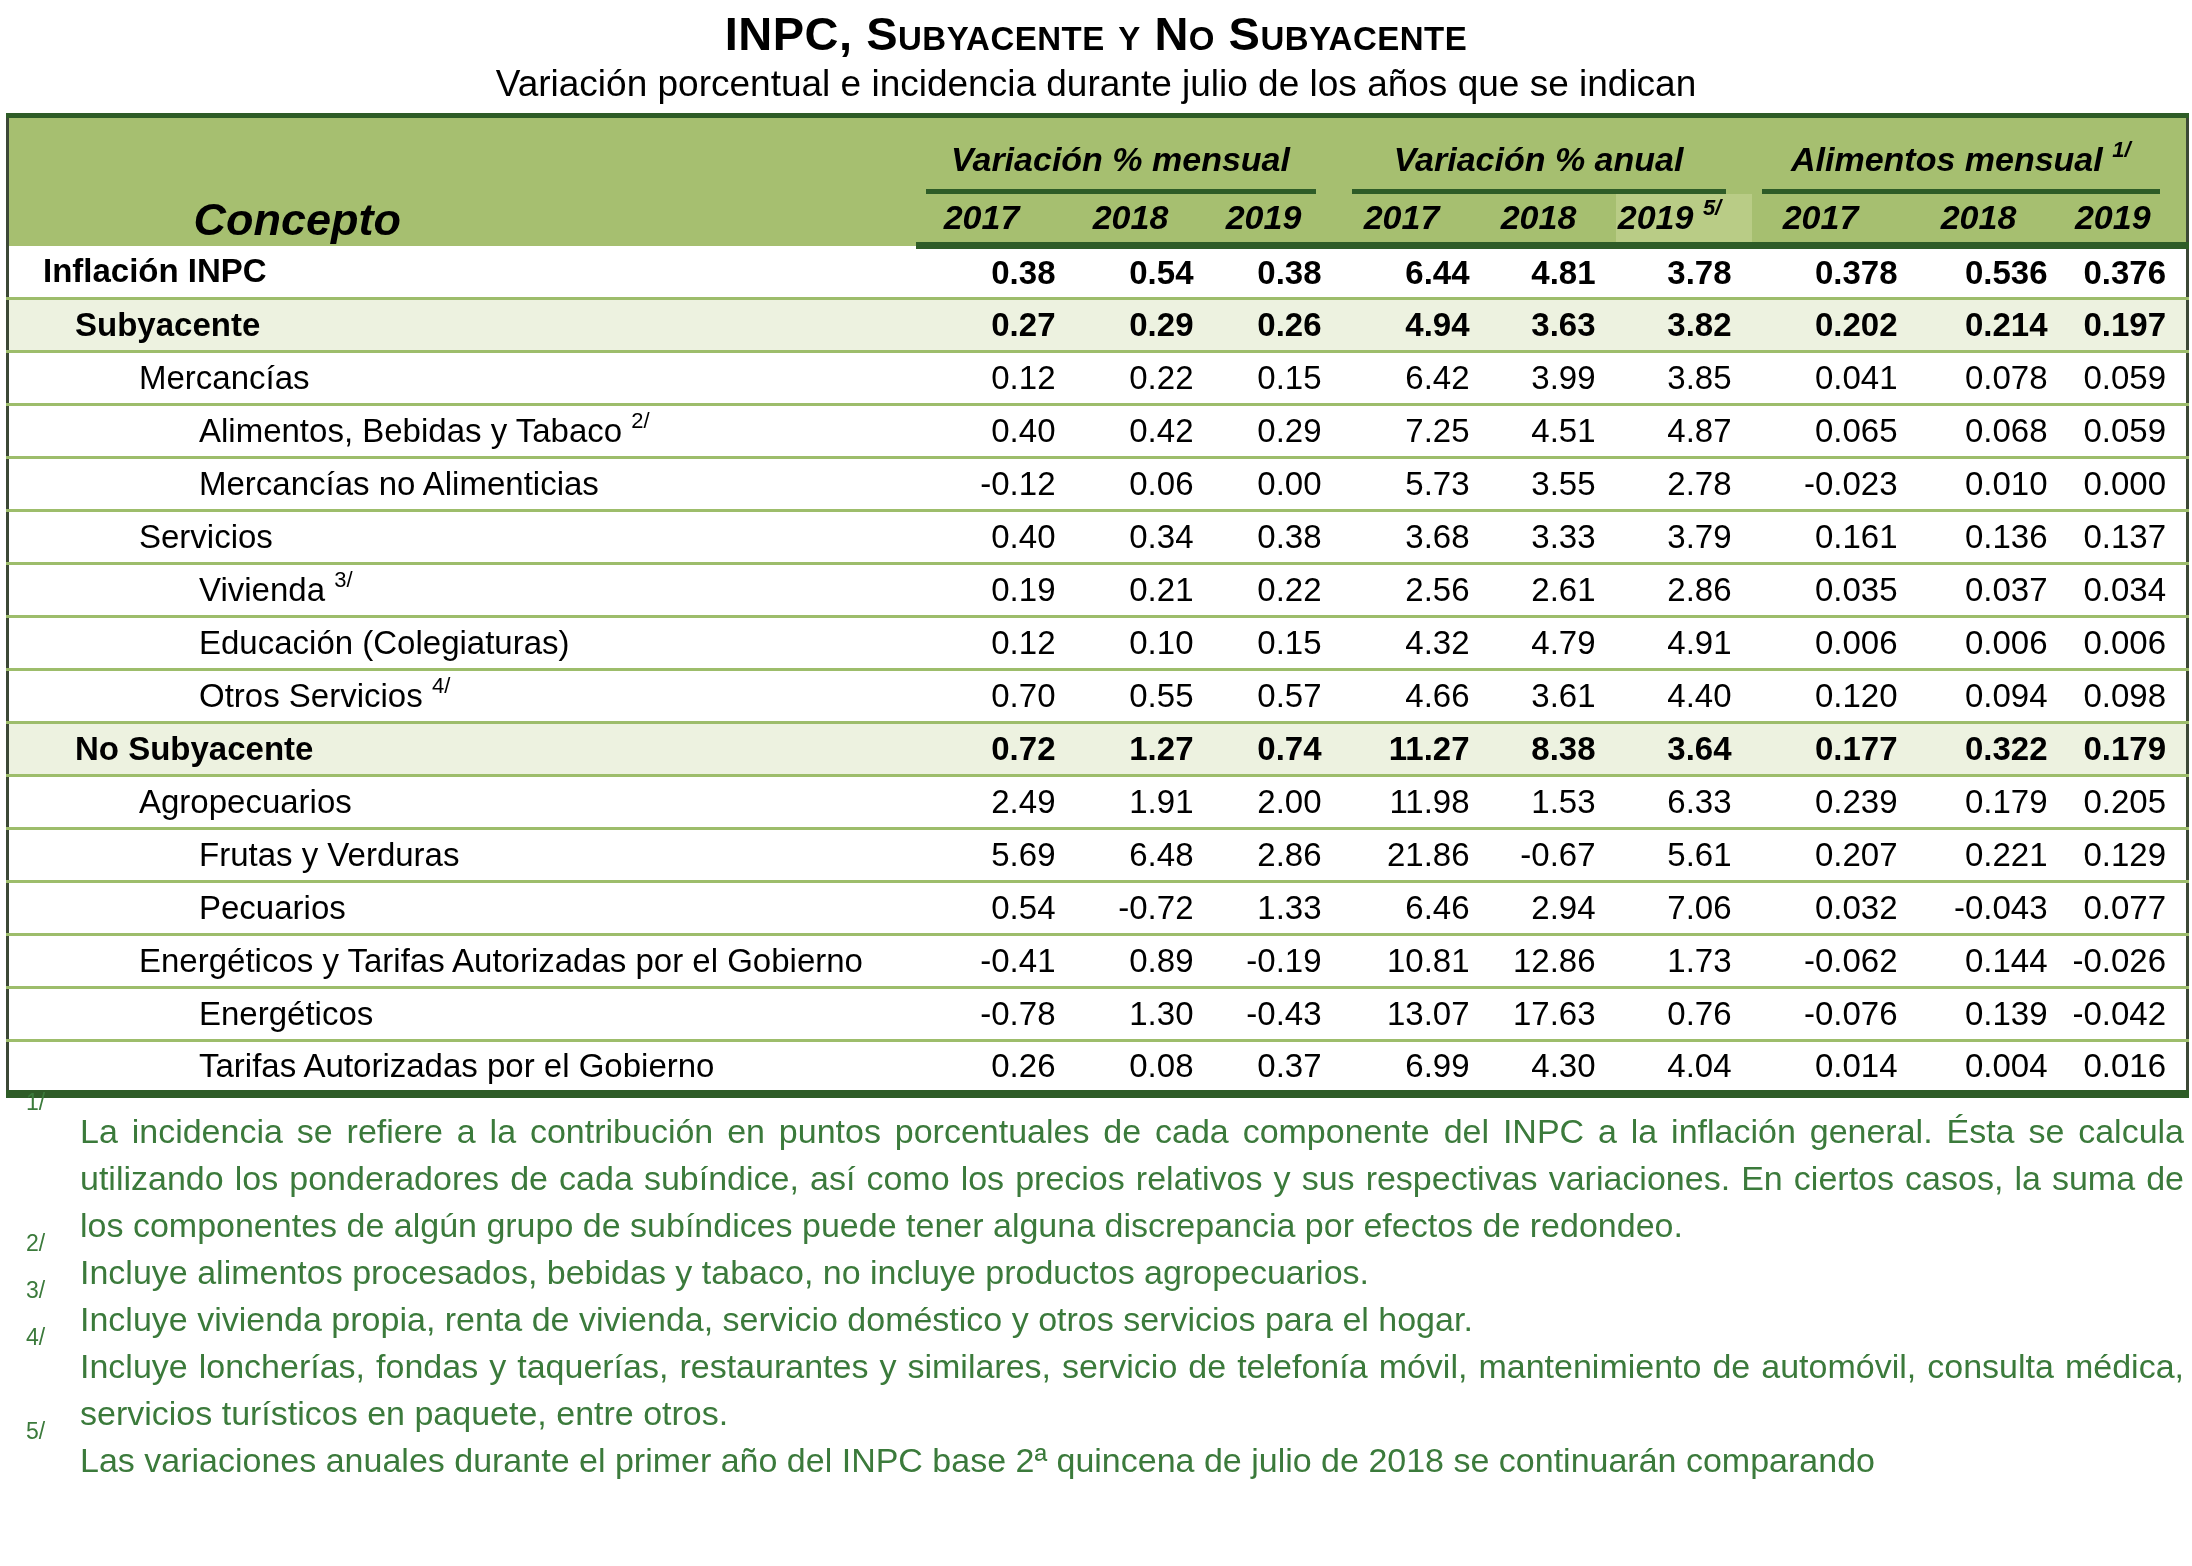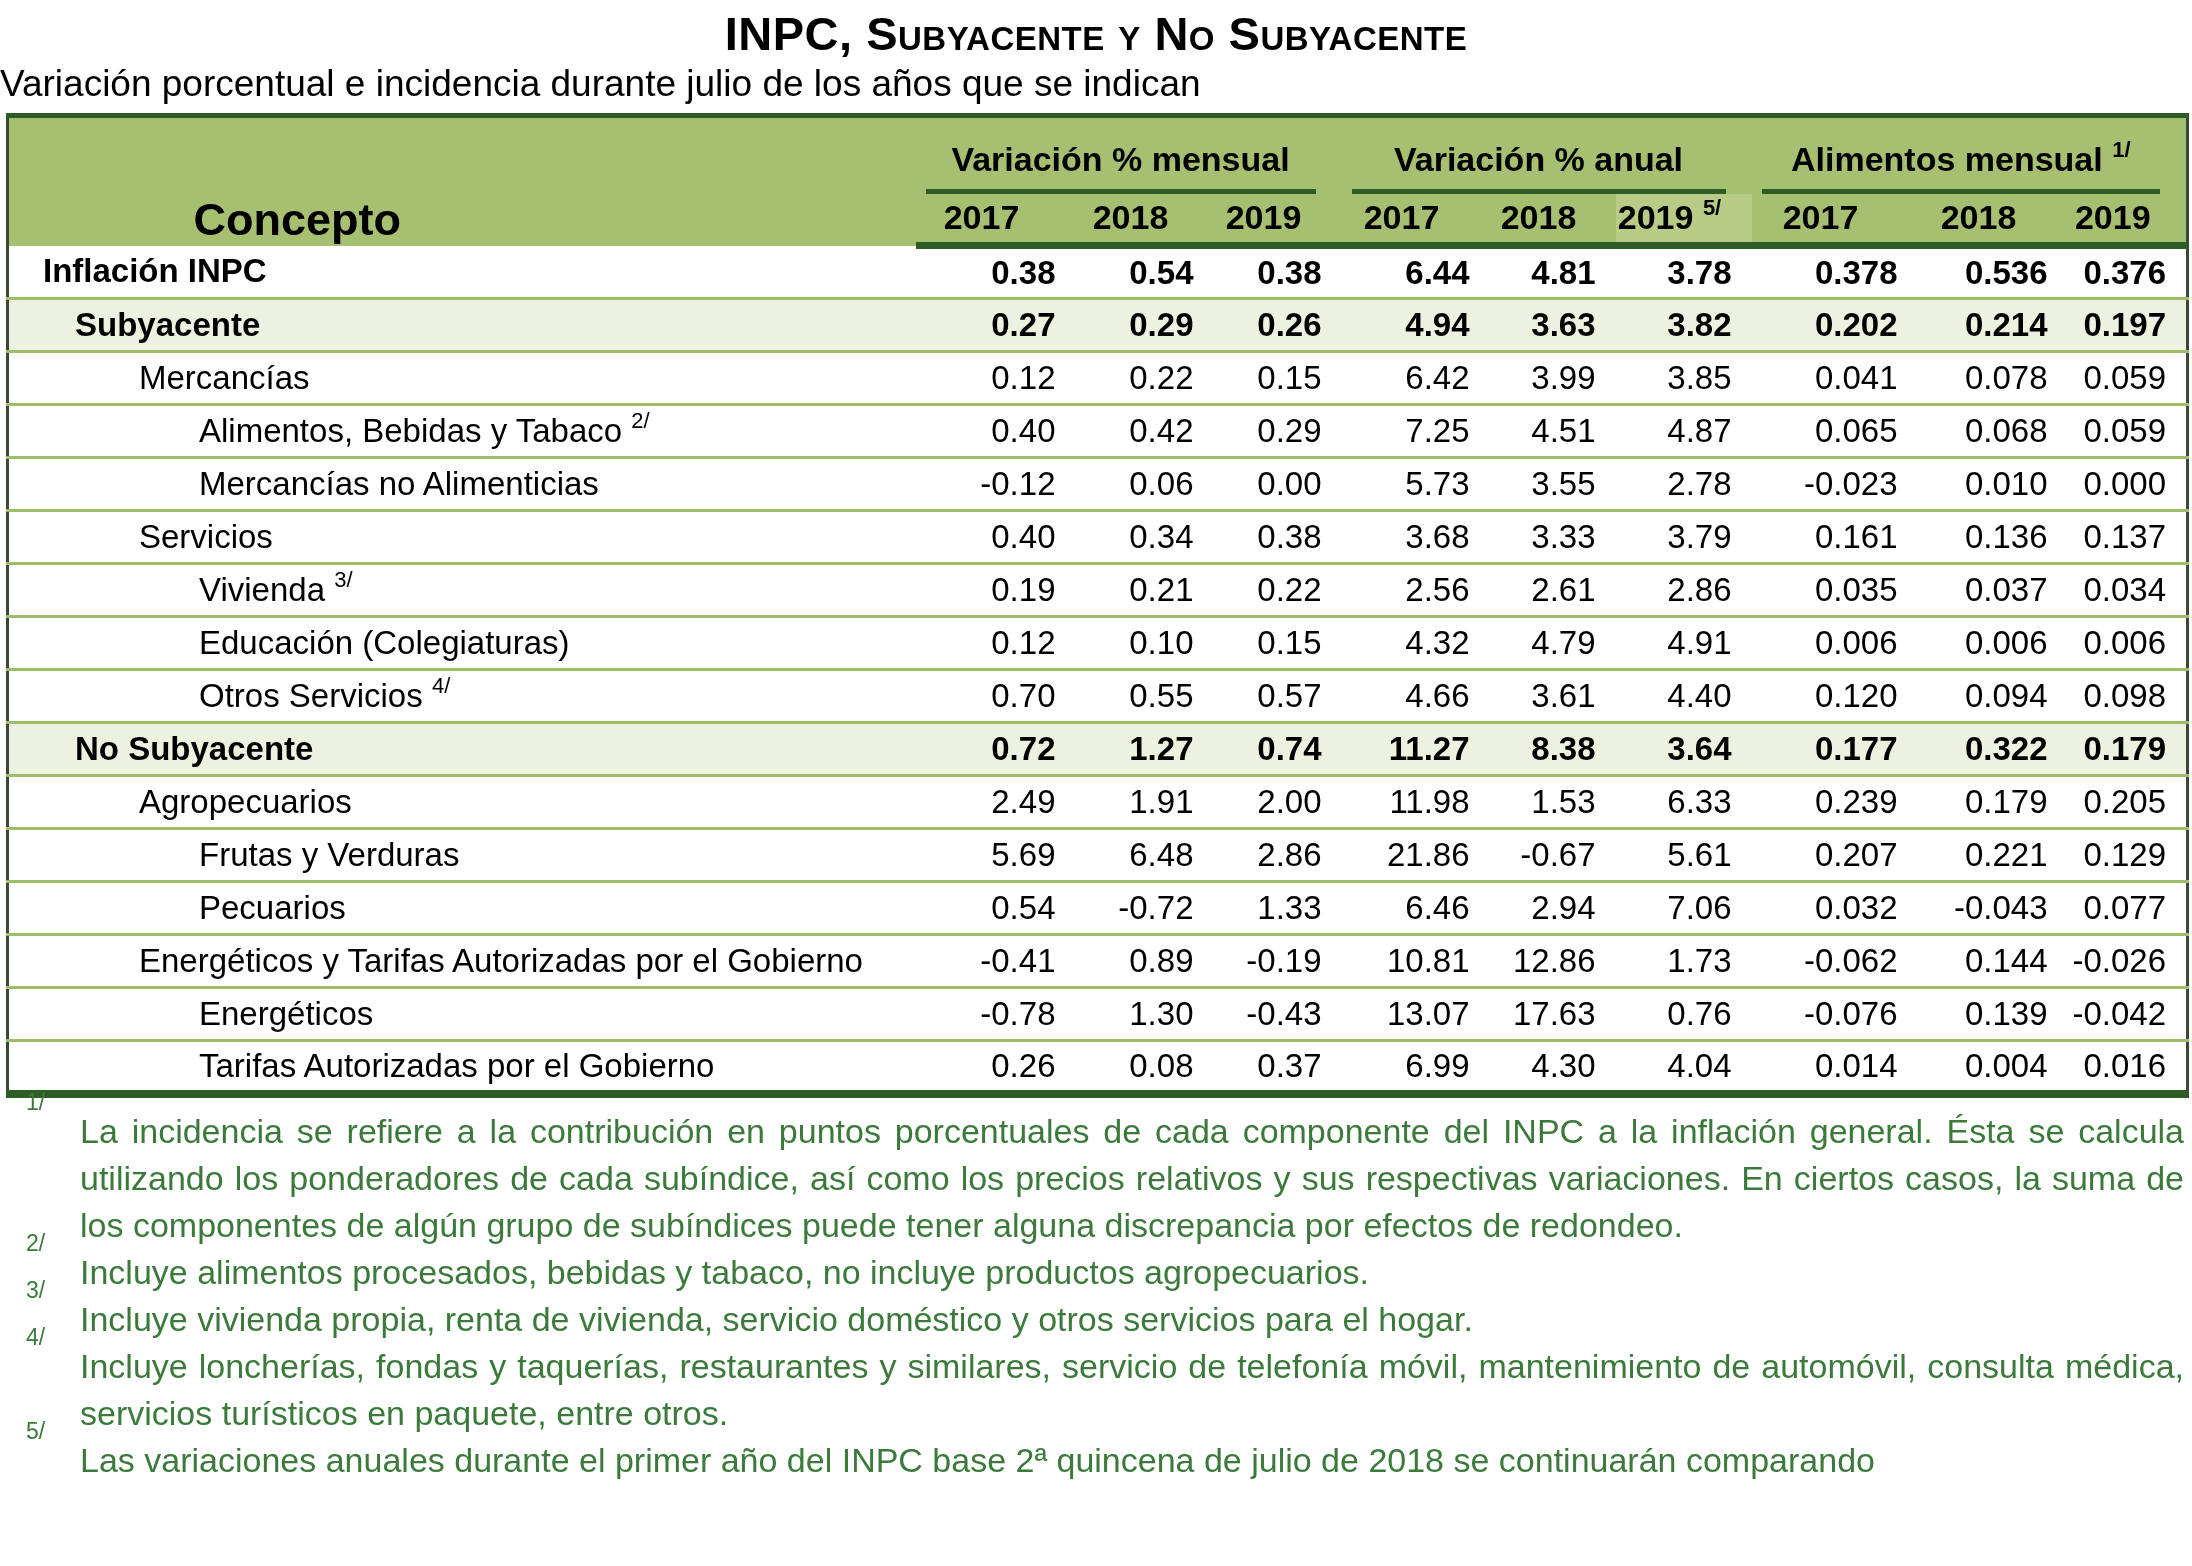--- a/index.html
+++ b/index.html
@@ -22,39 +22,41 @@
   .page{width:2192px;height:1566px;position:relative;}
   .title{
     text-align:center;
     font-variant:small-caps;
     font-weight:bold;
     font-size:47px;
     padding-top:6px;
     letter-spacing:0.5px;
   }
   .subtitle{
+    text-align:center;
     font-weight:normal;
     font-size:37px;
     margin-top:2px;
   }
   table.inpc{
     border-collapse:collapse;
     table-layout:fixed;
     margin:8px 0 0 6px;
     width:2180px;
     border-left:3px solid var(--side-border);
     border-right:3px solid var(--side-border);
     border-top:5px solid var(--dark-green);
     border-bottom:8px solid var(--dark-green);
   }
   thead th{
     background:var(--header-bg);
     font-weight:bold;
     font-size:34px;
     vertical-align:middle;
+    font-style:italic;
   }
   thead th.hl{background:var(--header-hl);}
   th.concepto{
     text-align:center;
     padding-right:330px;
     font-size:45px;
   }
   tr.group-row th{height:78px;vertical-align:bottom;padding-bottom:0;}
   .grp{
     text-align:center;

